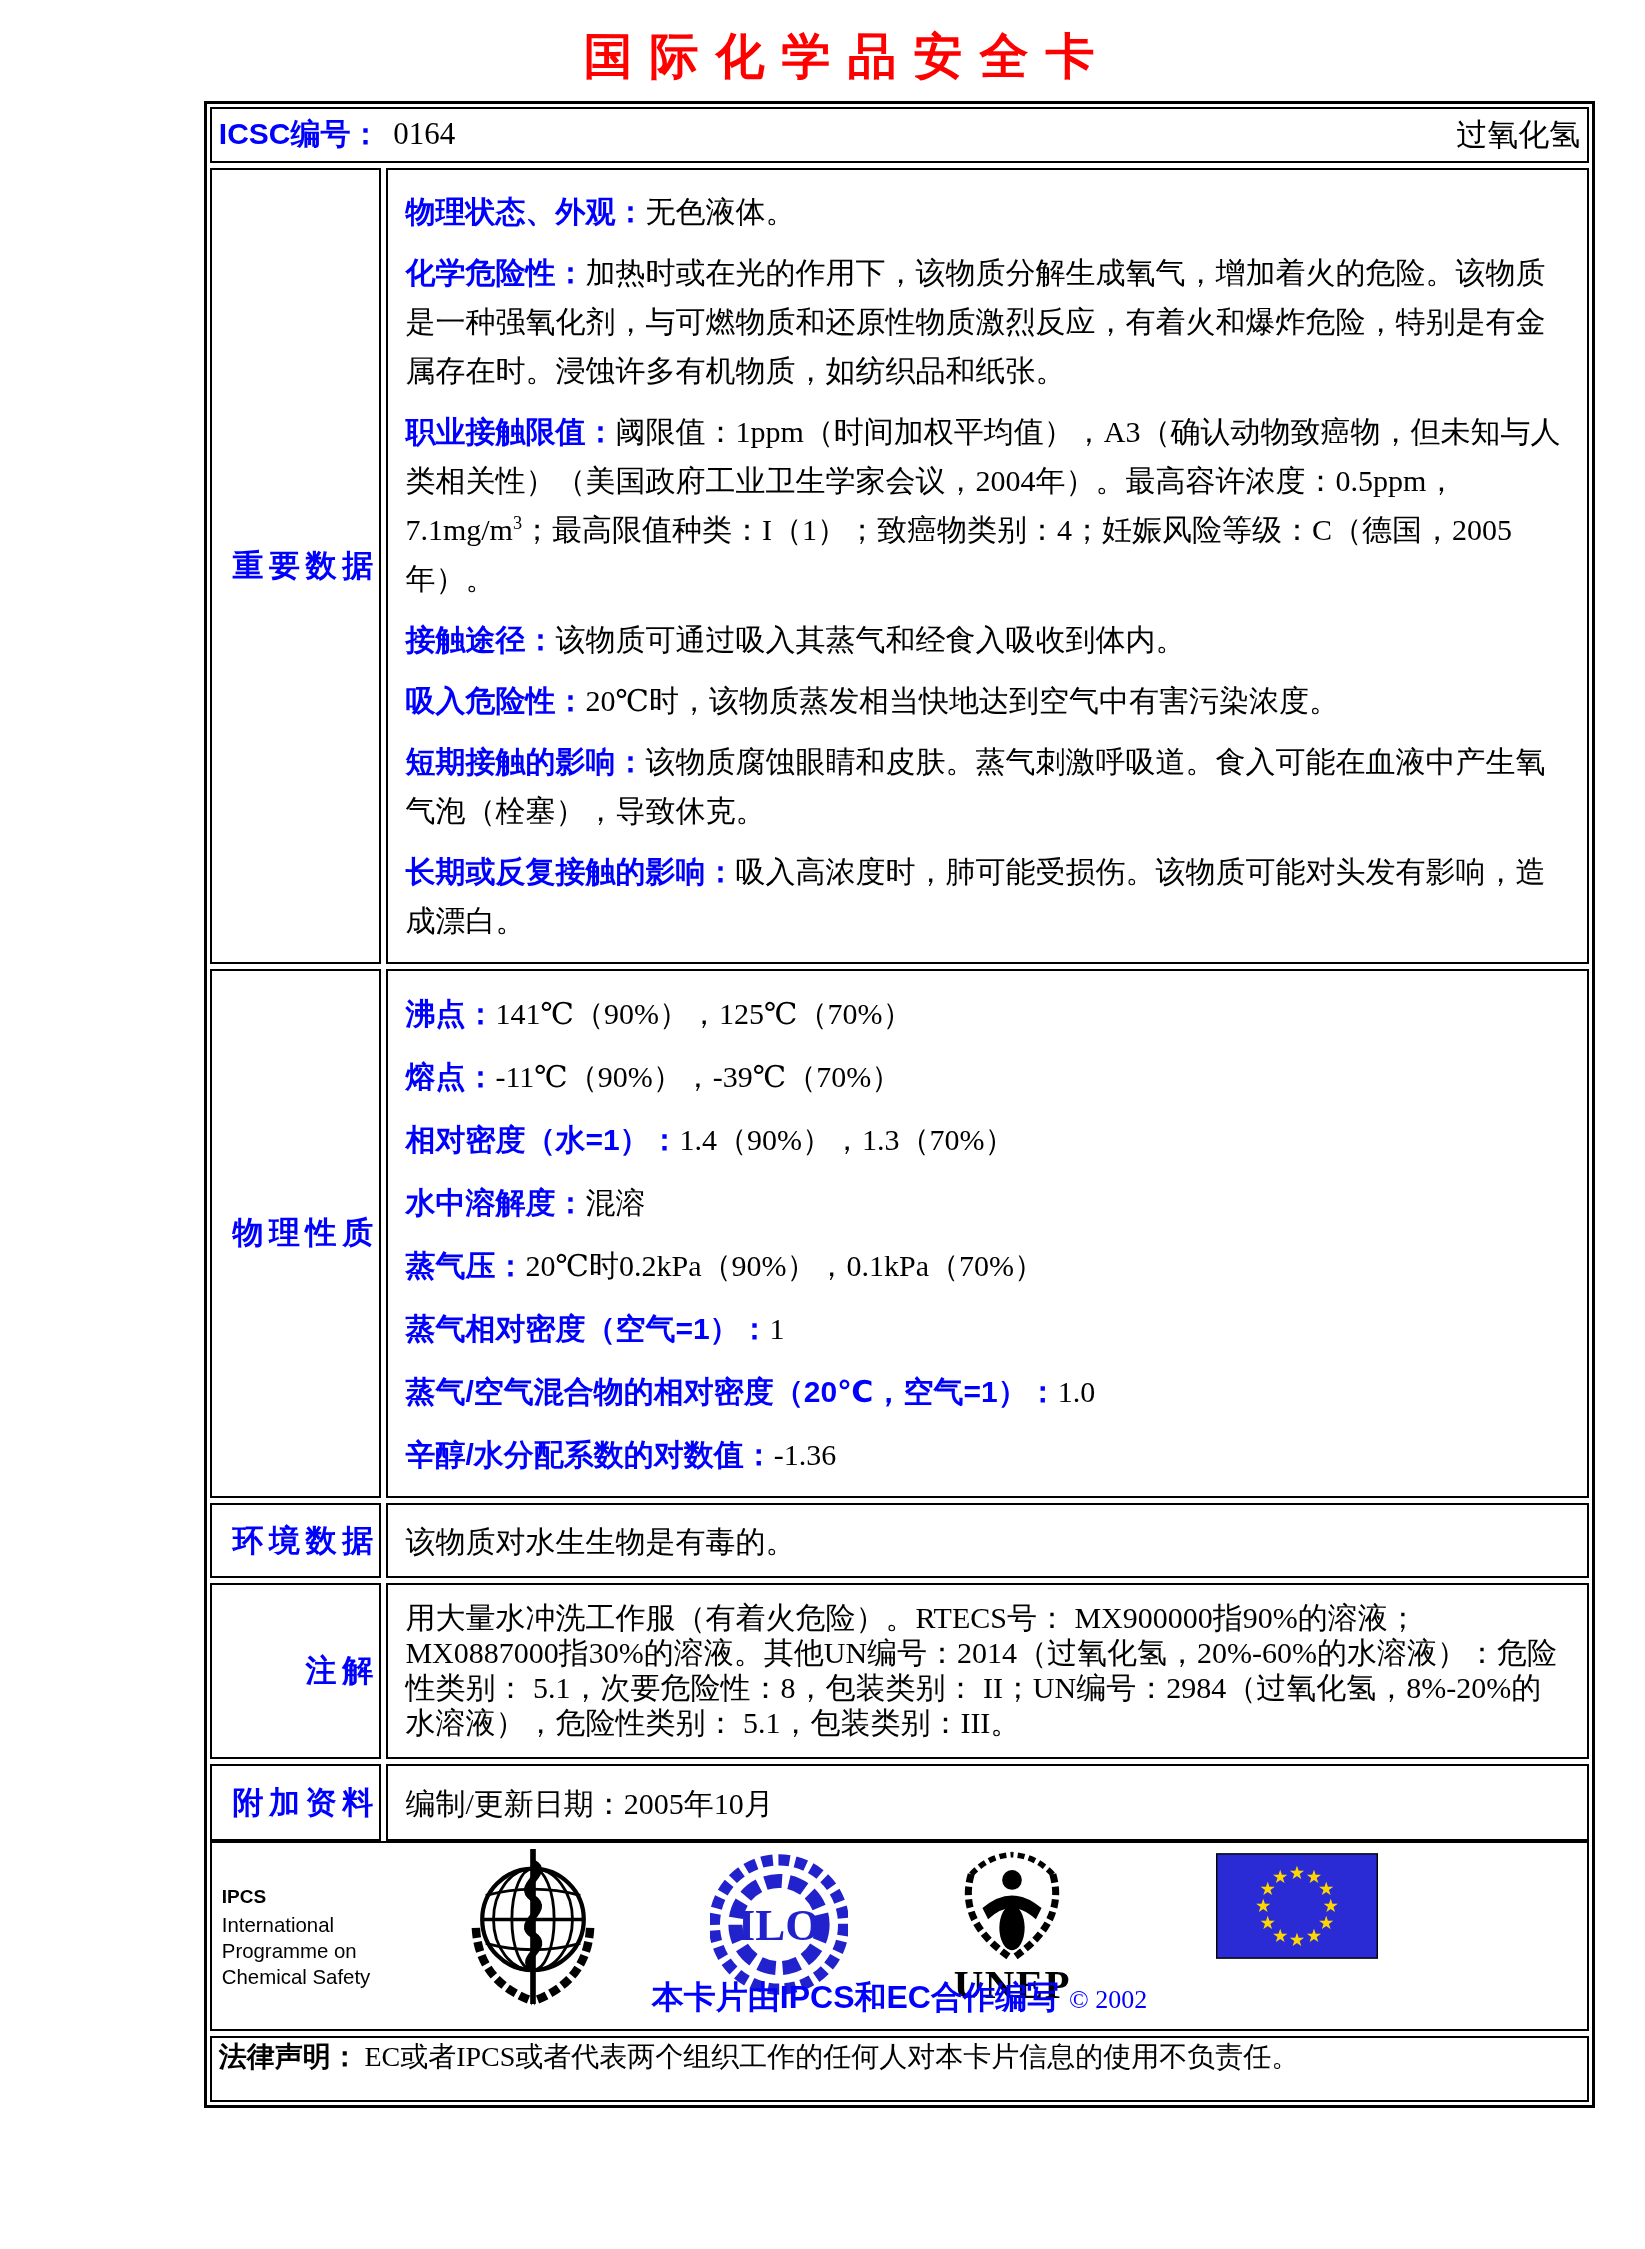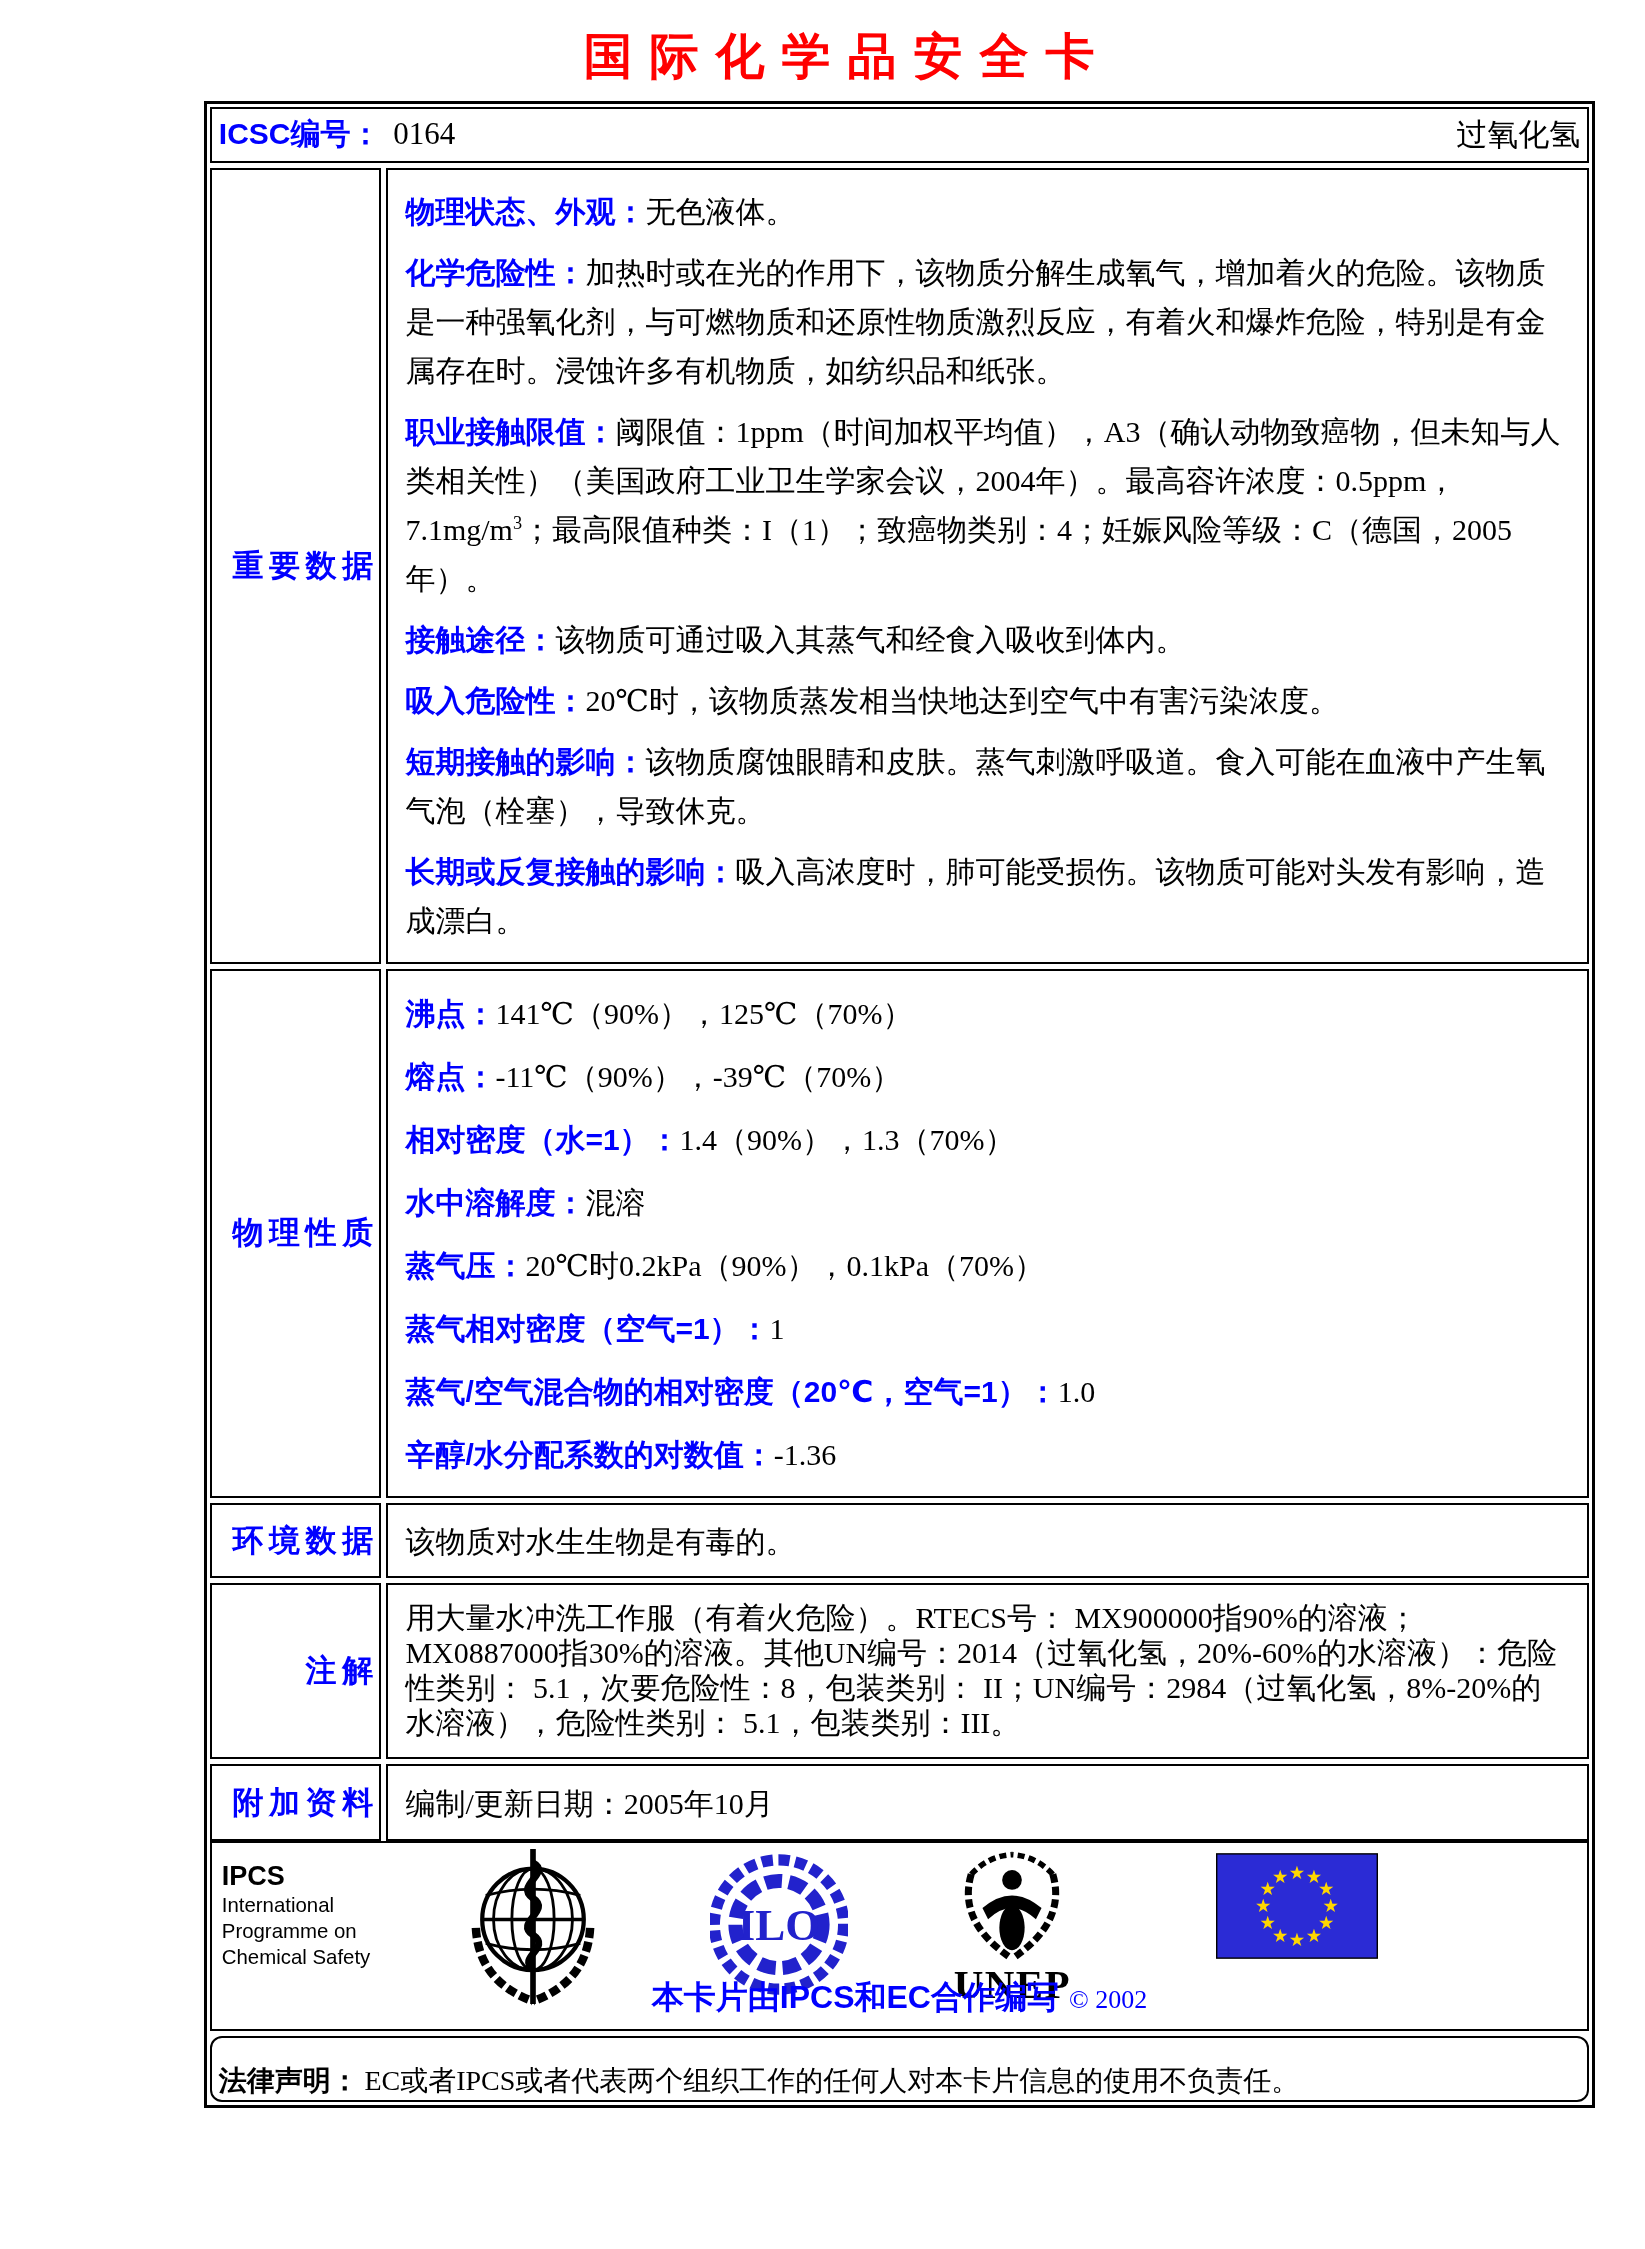--- a/index.html
+++ b/index.html
@@ -40,36 +40,36 @@
   .sec-environment .content-cell p{line-height:37px;}
   .sec-notes .content-cell{min-height:172px;padding-top:2.8px;}
   .sec-notes .label-cell{min-height:176px;}
   .sec-extra .content-cell{min-height:48px;}
   .sec-extra .label-cell{min-height:52px;}
   .sec-extra .content-cell p{line-height:39px;}
   
   .r-logos{min-height:190px;position:relative;}
   .ipcs-block{position:absolute;left:10px;top:18.3px;
         font-family:"Liberation Sans","DejaVu Sans",sans-serif;}
-  .ipcs-heading{font-size:27px;font-weight:bold;line-height:31px;}
+  .ipcs-heading{font-size:19px;font-weight:bold;line-height:31px;margin-top:20px;}
   .ipcs-line{font-size:20.4px;line-height:26px;}
   .logo{position:absolute;}
   .logo-who{left:254px;top:2.8px;}
   .logo-ilo{left:498px;top:7px;}
   .logo-unep{left:742px;top:5.6px;text-align:center;}
   .unep-word{font-family:"Liberation Serif","DejaVu Serif",serif;font-weight:bold;
         font-size:41px;letter-spacing:1.4px;line-height:28px;margin-top:-1.4px;}
   .logo-eu{left:1004px;top:10px;}
   .credit-line{position:absolute;left:0;right:0;bottom:8.5px;text-align:center;
         color:var(--label-blue,#00f);white-space:nowrap;}
   .credit-main{font-family:"Liberation Sans","DejaVu Sans",sans-serif;font-weight:bold;
         font-size:32px;}
   .credit-copy{font-size:26px;margin-left:10px;}
   
-  .r-legal{min-height:66px;display:flex;align-items:flex-end;padding:0 7px;font-size:28px;border-radius:12px;}
+  .r-legal{min-height:66px;display:flex;align-items:flex-start;padding:0 7px;font-size:28px;}
   .legal-label{font-family:"Liberation Sans","DejaVu Sans",sans-serif;font-weight:bold;
         margin-right:5.6px;white-space:nowrap;}
 </style>
 </head>
 <body>
 
 <div class="page">
 
   <div class="doc-title">国际化学品安全卡</div>
 

